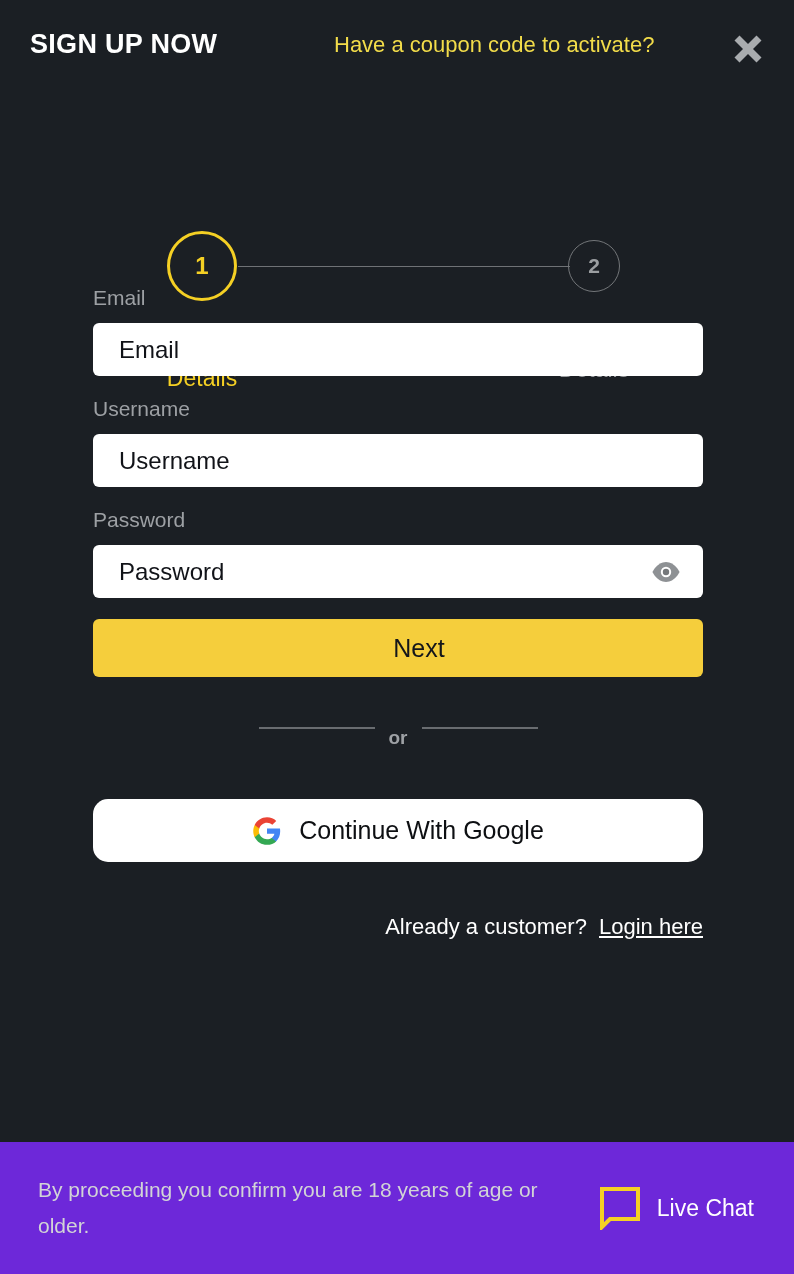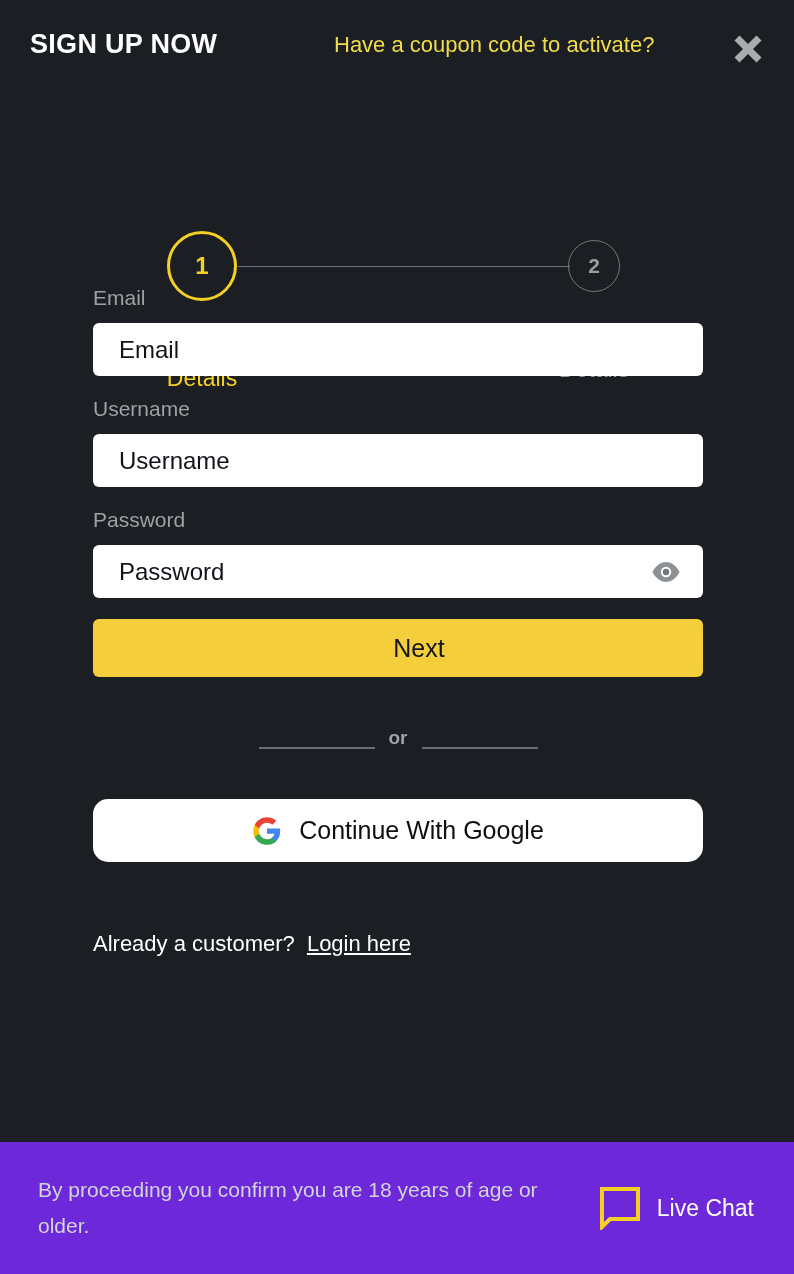--- a/index.html
+++ b/index.html
@@ -183,21 +183,21 @@
     font-family: "Liberation Sans", sans-serif;
     cursor: pointer;
     margin-top: 15px;
     display: block;
     padding-left: 48px;
   }
 
   .or-row {
     width: 610px;
     display: flex;
-    align-items: flex-end;
+    align-items: flex-start;
     justify-content: center;
     margin-top: 50px;
     gap: 14px;
   }
   .or-line {
     width: 116px;
     height: 2px;
     background: #696c70;
   }
   .or-text {
@@ -220,22 +220,22 @@
     gap: 17px;
     font-family: "Liberation Sans", sans-serif;
   }
   .btn-google .g-label {
     color: #0d0f12;
     font-size: 25px;
   }
 
   .login-row {
     width: 610px;
-    text-align: left;
-    margin-top: 69px;
+    text-align: right;
+    margin-top: 52px;
     color: #ffffff;
     font-size: 22px;
   }
   .login-link {
     color: #ffffff;
     text-decoration: underline;
     cursor: pointer;
     margin-left: 6px;
   }
 

